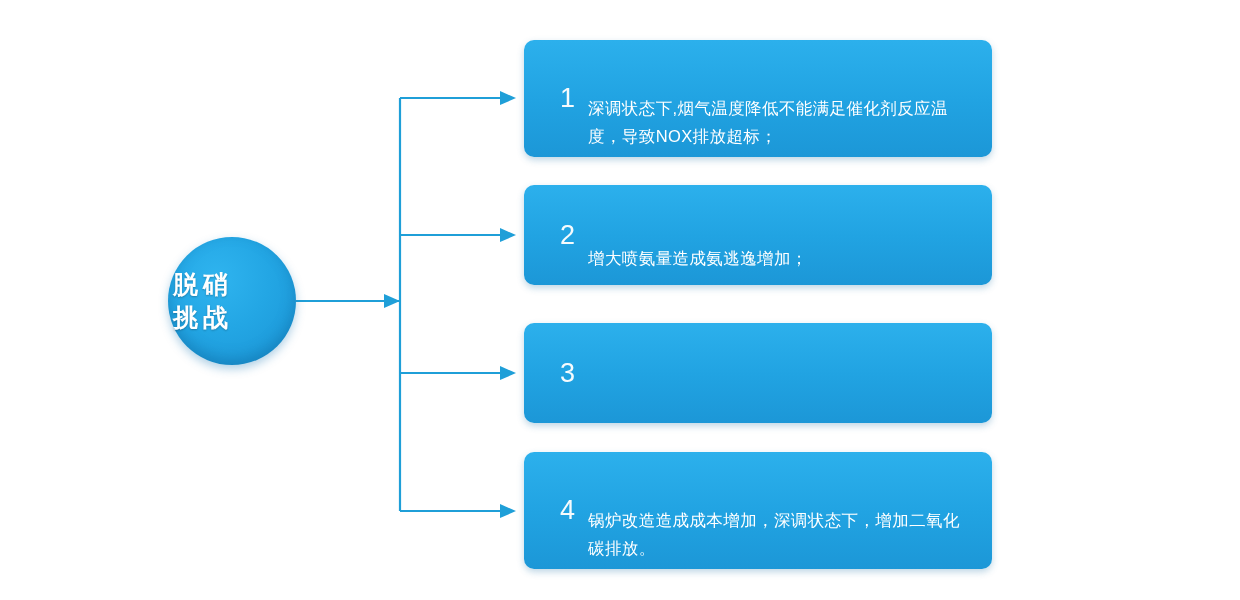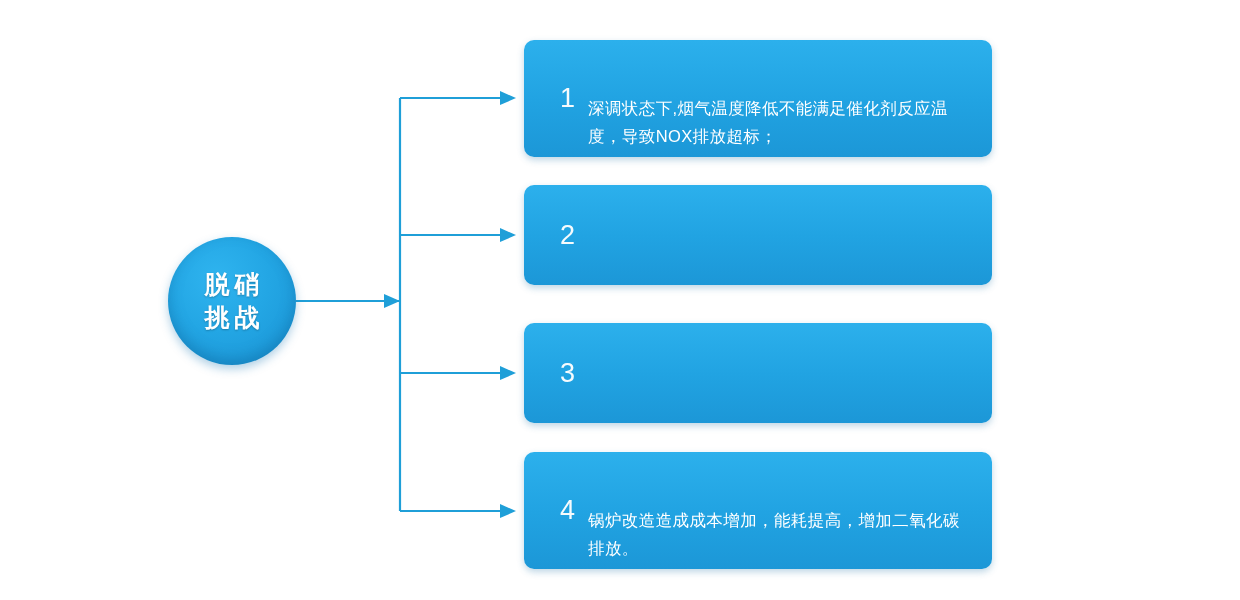--- a/index.html
+++ b/index.html
@@ -29,21 +29,21 @@
     position: absolute;
     left: 168px;
     top: 237px;
     width: 128px;
     height: 128px;
     border-radius: 50%;
     background: radial-gradient(circle at 38% 32%, #2fb4ef 0%, #23a6e4 45%, #1a93d4 100%);
     box-shadow: 0 4px 10px rgba(30,120,180,0.35), inset 0 -6px 14px rgba(10,90,140,0.35);
     display: flex;
     flex-direction: column;
-    align-items: center;
+    align-items: flex-start;
     justify-content: center;
     color: #ffffff;
     font-weight: bold;
     font-size: 25px;
     letter-spacing: 5px;
     line-height: 1.32;
     text-shadow: 0 1px 2px rgba(0,0,0,0.25);
   }
   .hub-line {
     display: block;
@@ -114,24 +114,25 @@
     <span class="hub-line">挑战</span>
   </div>
 
   <div class="card" id="card-0">
     <span class="card-num">1</span>
     <span class="card-text">深调状态下,烟气温度降低不能满足催化剂反应温度，导致NOX排放超标；</span>
   </div>
 
   <div class="card" id="card-1">
     <span class="card-num">2</span>
+    <span class="card-text">增大喷氨量造成氨逃逸增加；</span>
   </div>
 
   <div class="card" id="card-2">
     <span class="card-num">3</span>
   </div>
 
   <div class="card" id="card-3">
     <span class="card-num">4</span>
-    <span class="card-text">锅炉改造造成成本增加，能耗提高，增加二氧化碳排放。</span>
+    <span class="card-text">锅炉改造造成成本增加，深调状态下，增加二氧化碳排放。</span>
   </div>
 
 </div>
 
 </body></html>

